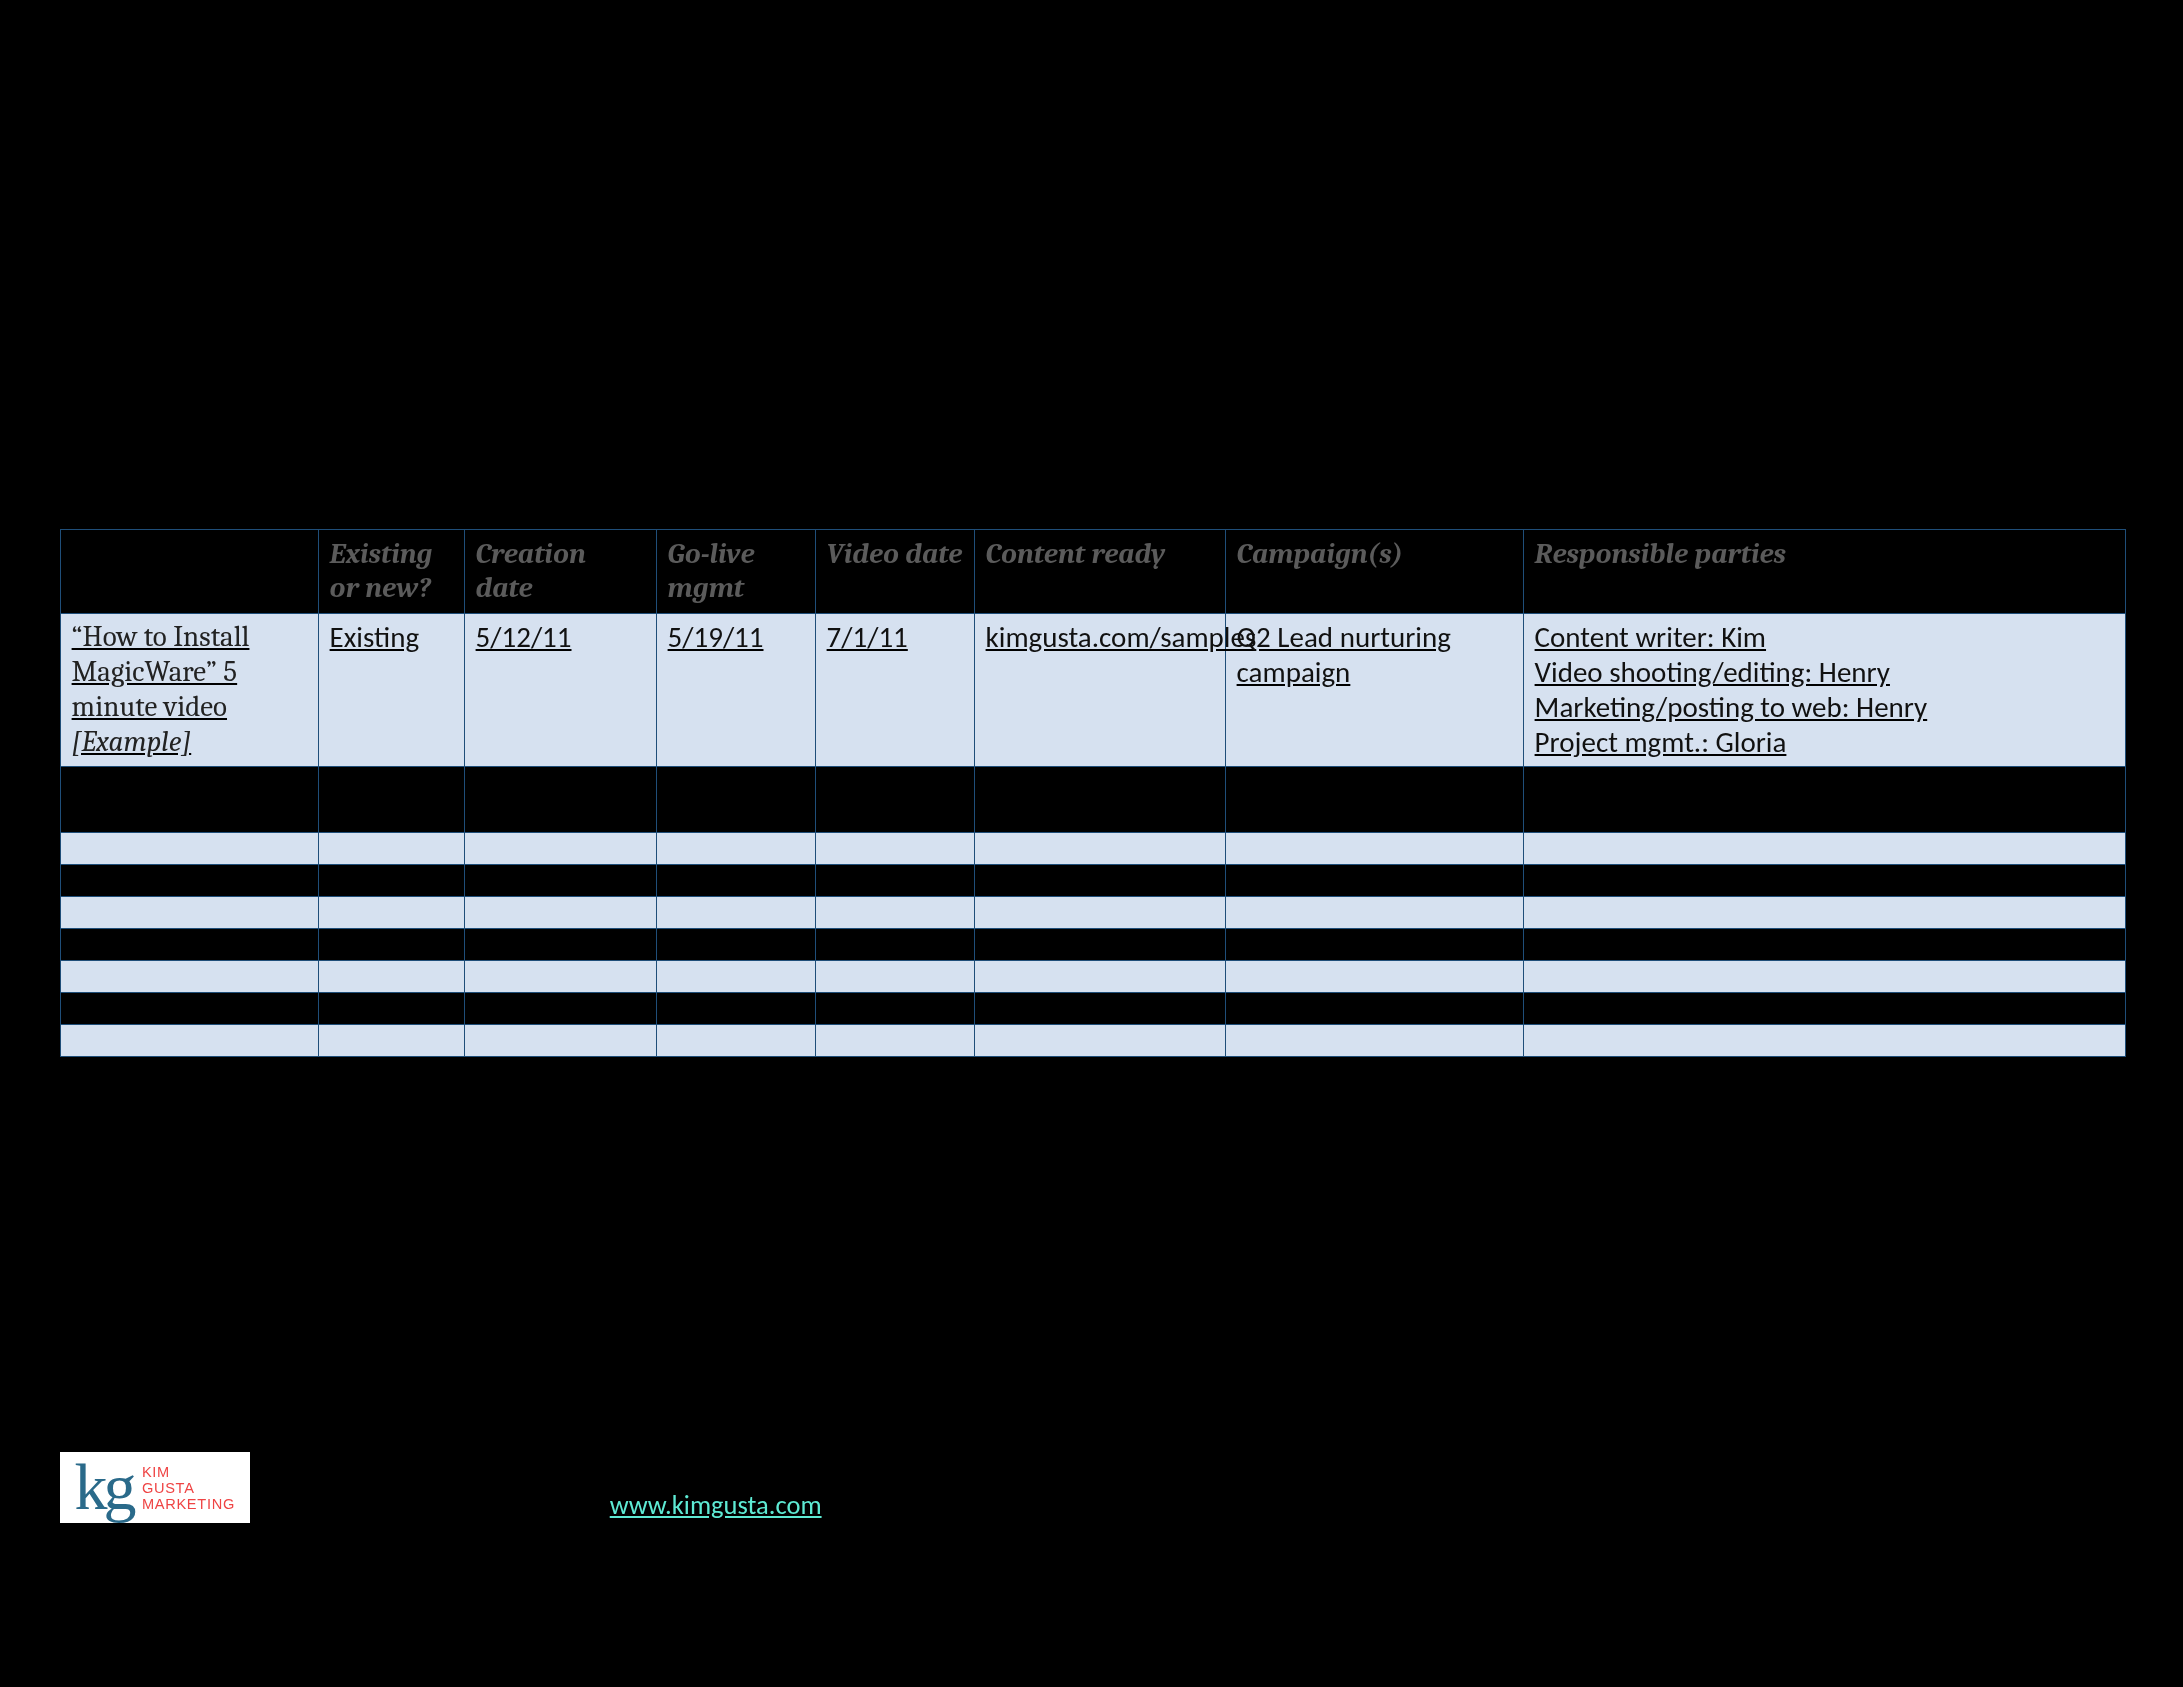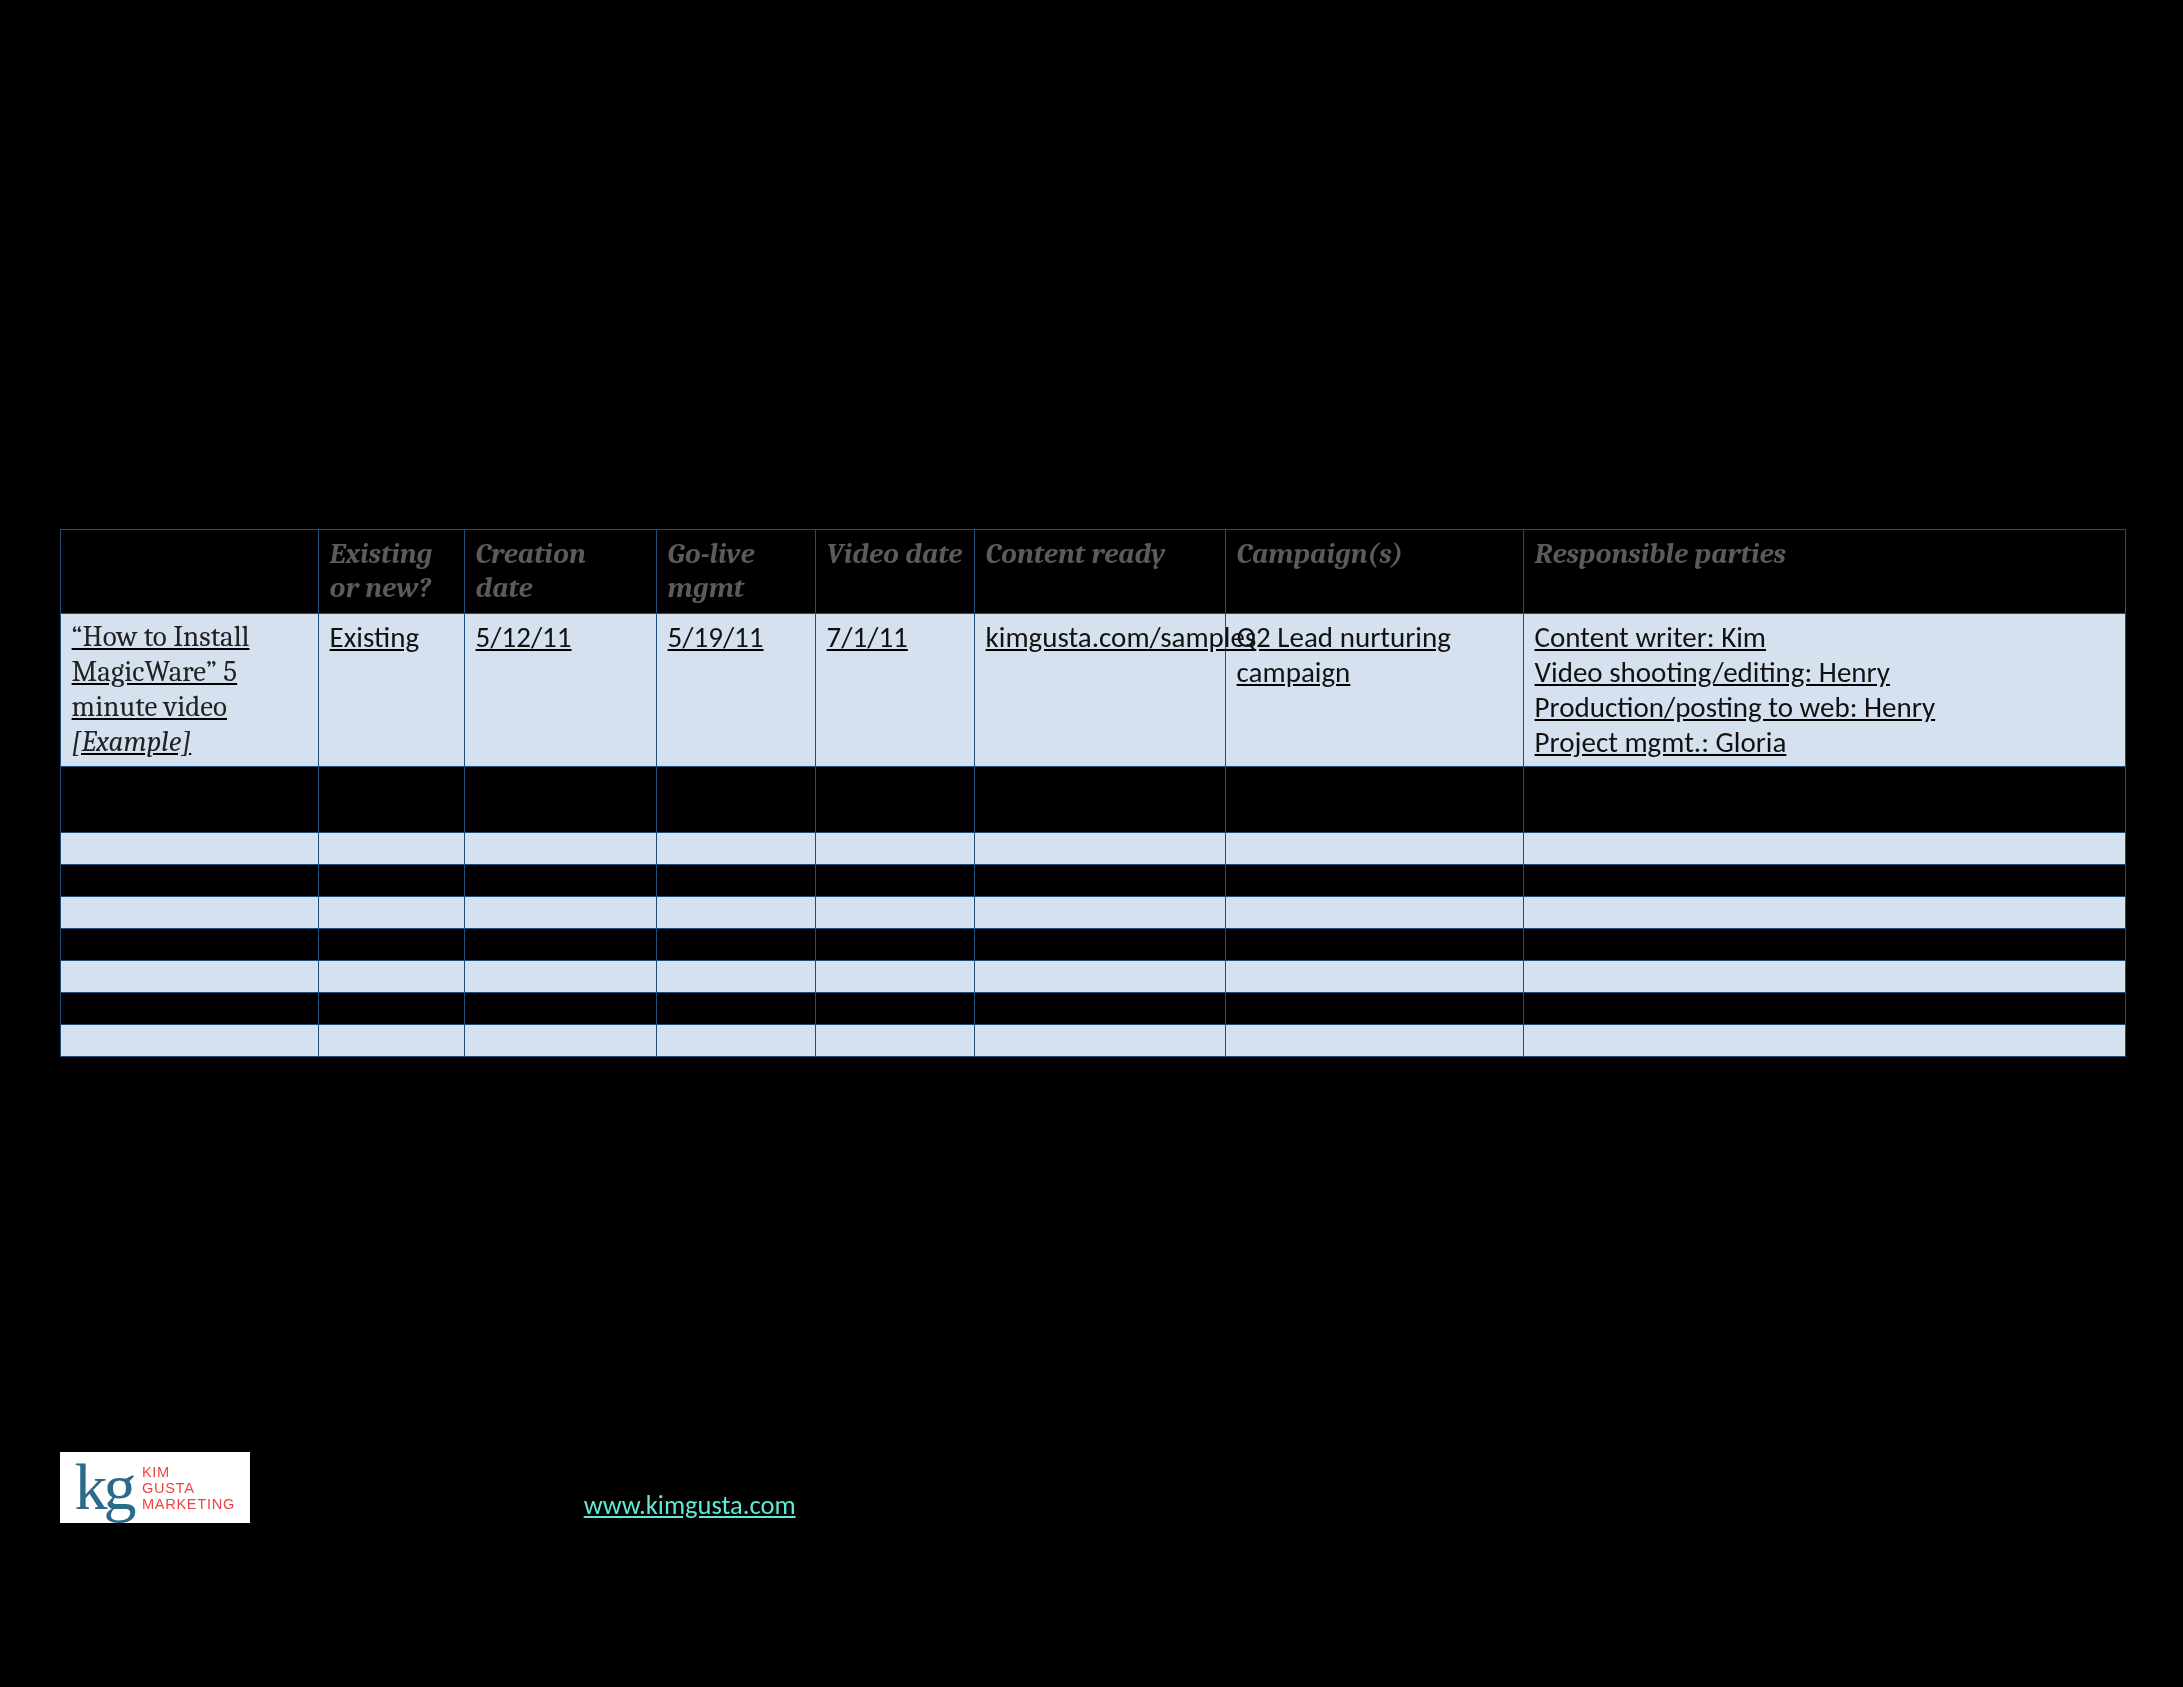--- a/index.html
+++ b/index.html
@@ -32,21 +32,21 @@
   tbody tr.alt td.rowhead { background: #000; color: #000; }
   tbody td.cell { font-family: Calibri, Arial, sans-serif; color: #111; background: #d6e1f0; }
   tbody tr.alt td.cell { background: #000; color: #000; }
 
   tbody tr.example td.rowhead .example-tag { font-style: italic; }
   tbody tr.short td { height: 32px; padding: 4px 10.6px; }
   tbody tr.spacer td { height: 66px; }
 
   .footer { position: absolute; left: 60px; top: 1403px; width: 2064px; }
   .footer .copyright { font-family: Calibri, Arial, sans-serif; font-size: 26.5px; color: #000; margin-bottom: 17px; }
-  .footer .row { display: flex; align-items: center; gap: 18px; justify-content: center; }
+  .footer .row { display: flex; align-items: center; gap: 44px; justify-content: center; }
   .footer .logo-box { background: #fff; padding: 9.3px 14.6px; display: flex; align-items: center; gap: 9.3px; }
   .footer .logo-kg { font-family: Georgia, serif; font-size: 66px; color: #2a6a8a; line-height: 0.8; letter-spacing: -4px; }
   .footer .logo-text { font-family: Arial, sans-serif; font-size: 14.6px; color: #ef4444; line-height: 1.1; letter-spacing: 0.7px; }
   .footer .about { font-family: Calibri, Arial, sans-serif; font-size: 26.5px; color: #000; flex: 1; line-height: 1.35; }
   .footer .about a { color: #5eead4; text-decoration: underline; }
 </style>
 </head>
 <body>
 
 <div class="page">
@@ -93,21 +93,21 @@
           </td>
           <td class="cell">Existing</td>
           <td class="cell">5/12/11</td>
           <td class="cell">5/19/11</td>
           <td class="cell">7/1/11</td>
           <td class="cell">kimgusta.com/samples</td>
           <td class="cell">Q2 Lead nurturing campaign</td>
           <td class="cell">
             <span>Content writer: Kim</span><br>
             <span>Video shooting/editing: Henry</span><br>
-            <span>Production/posting to web:  Henry</span><br>
+            <span>Marketing/posting to web:  Henry</span><br>
             <span>Project mgmt.: Gloria</span>
           </td>
         </tr>
         <tr class="alt spacer">
           <td class="rowhead"></td>
             <td class="cell"></td>
             <td class="cell"></td>
             <td class="cell"></td>
             <td class="cell"></td>
             <td class="cell"></td>

